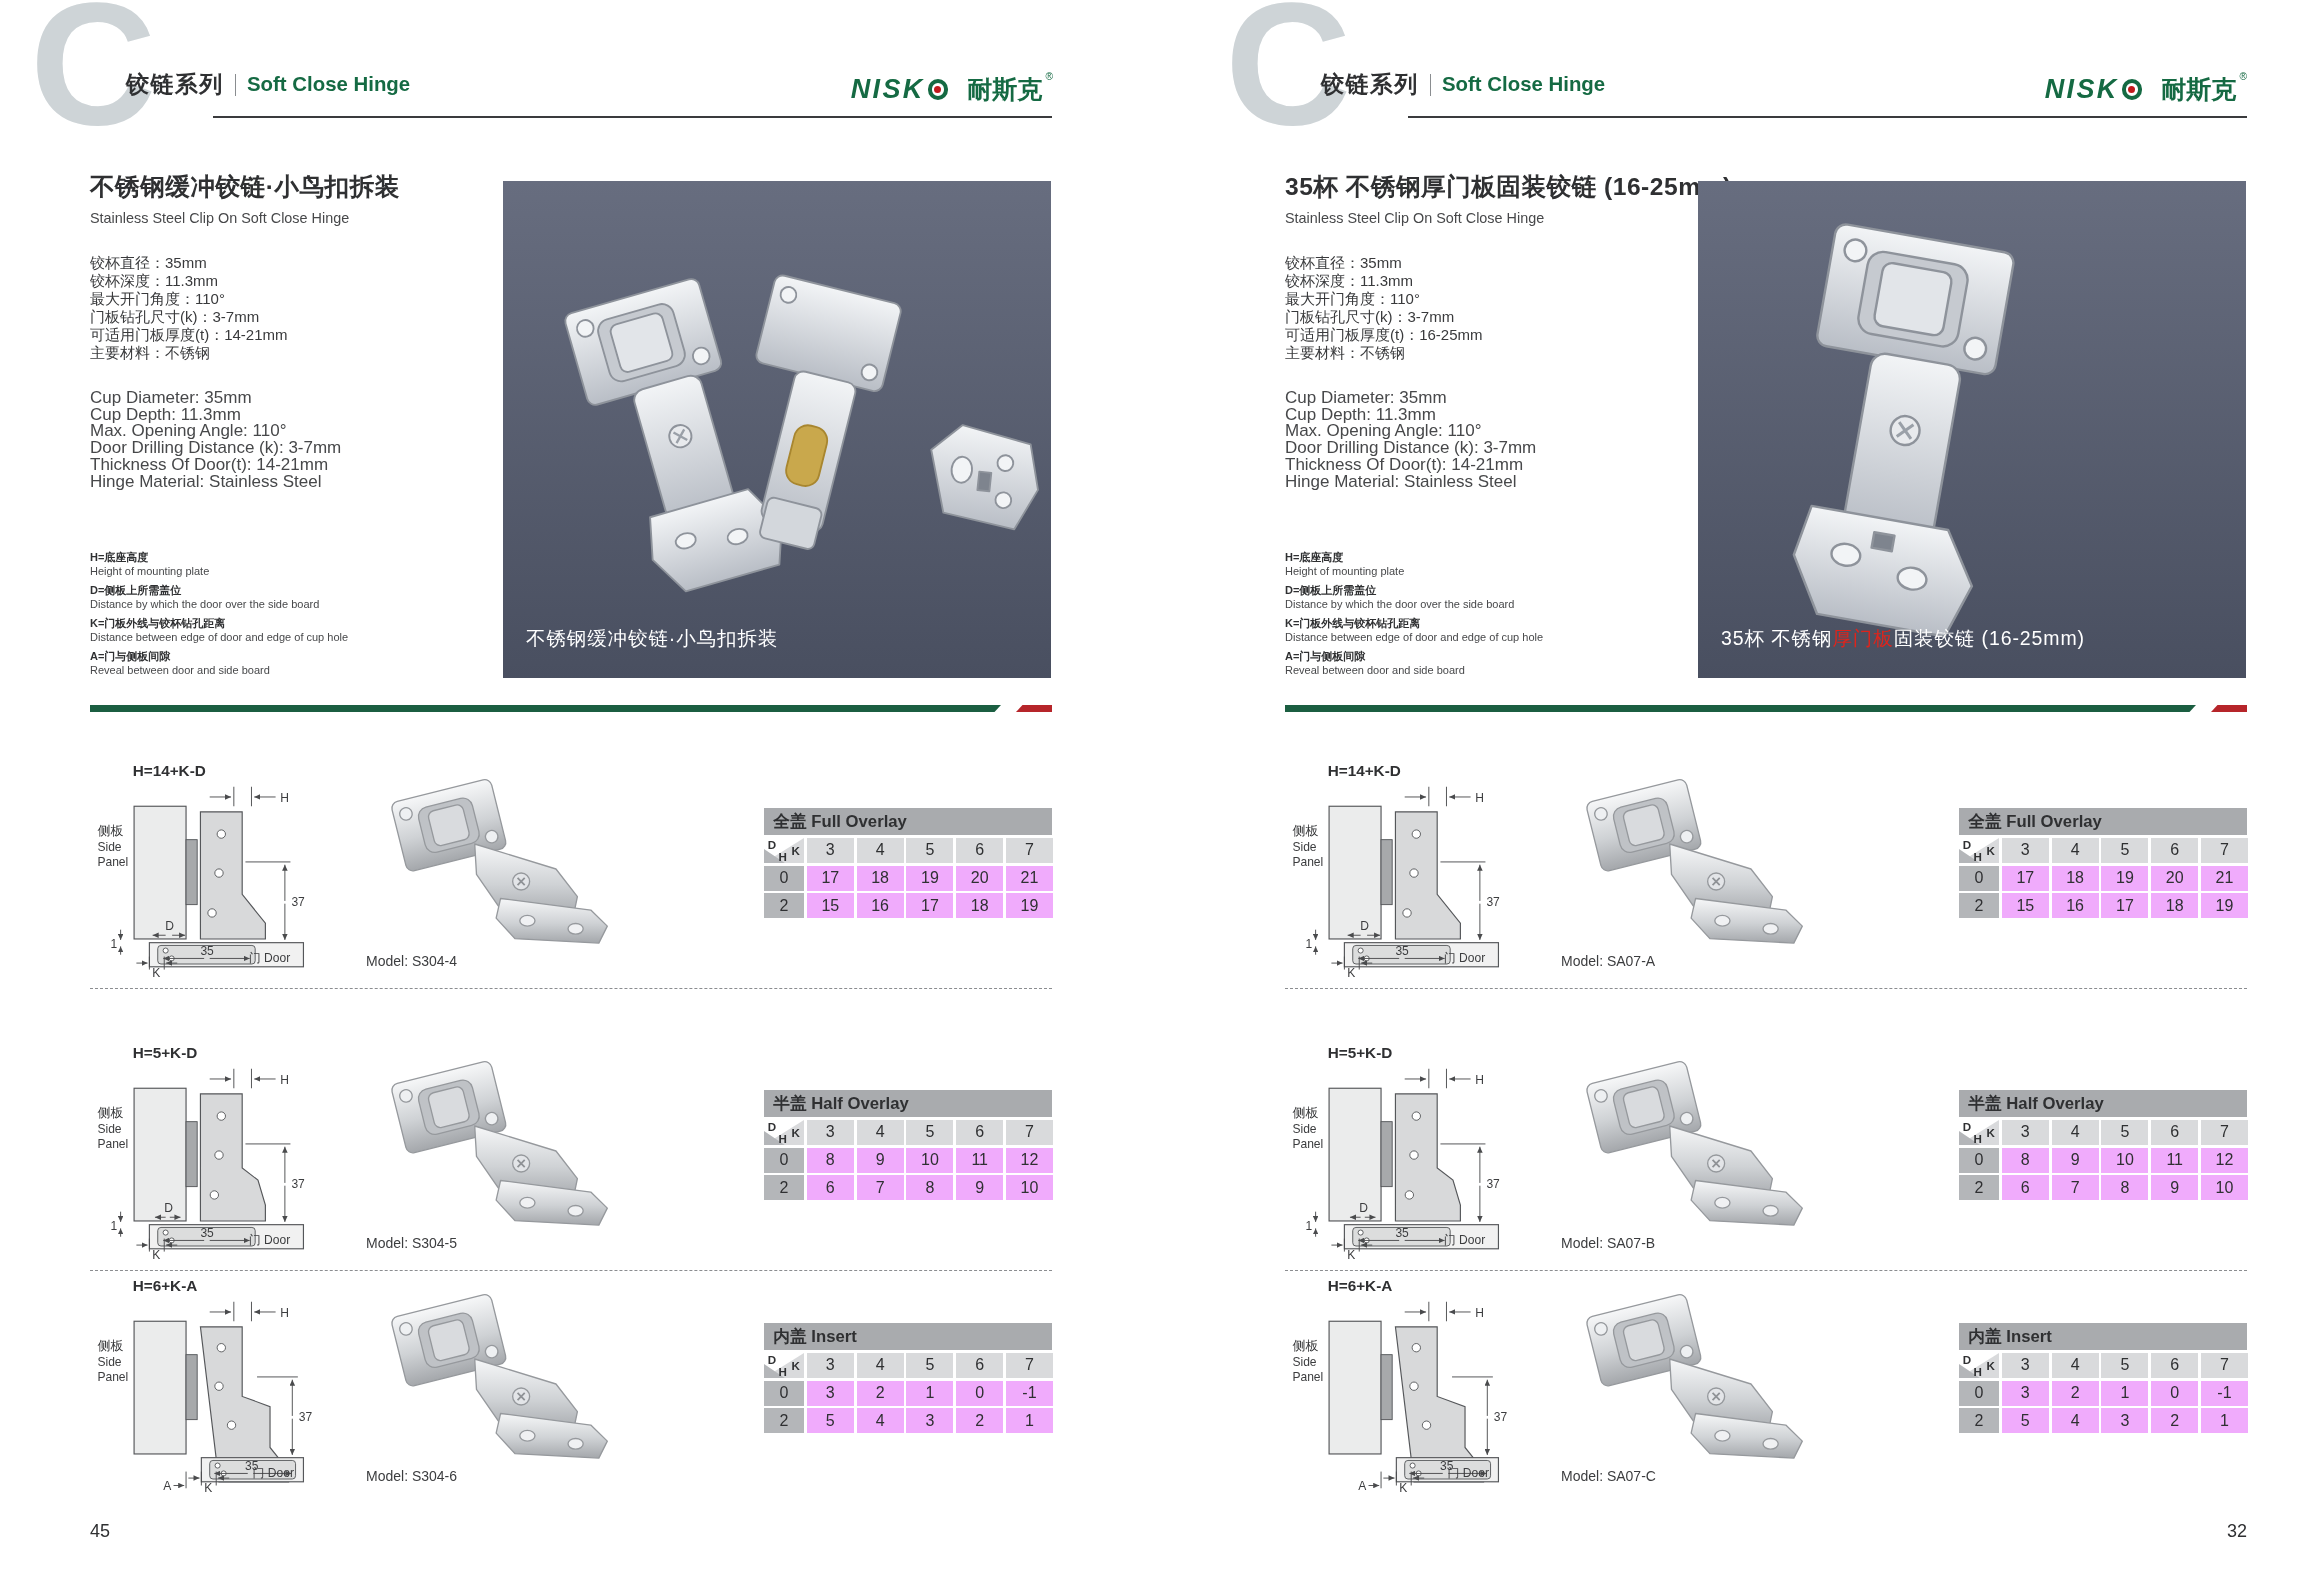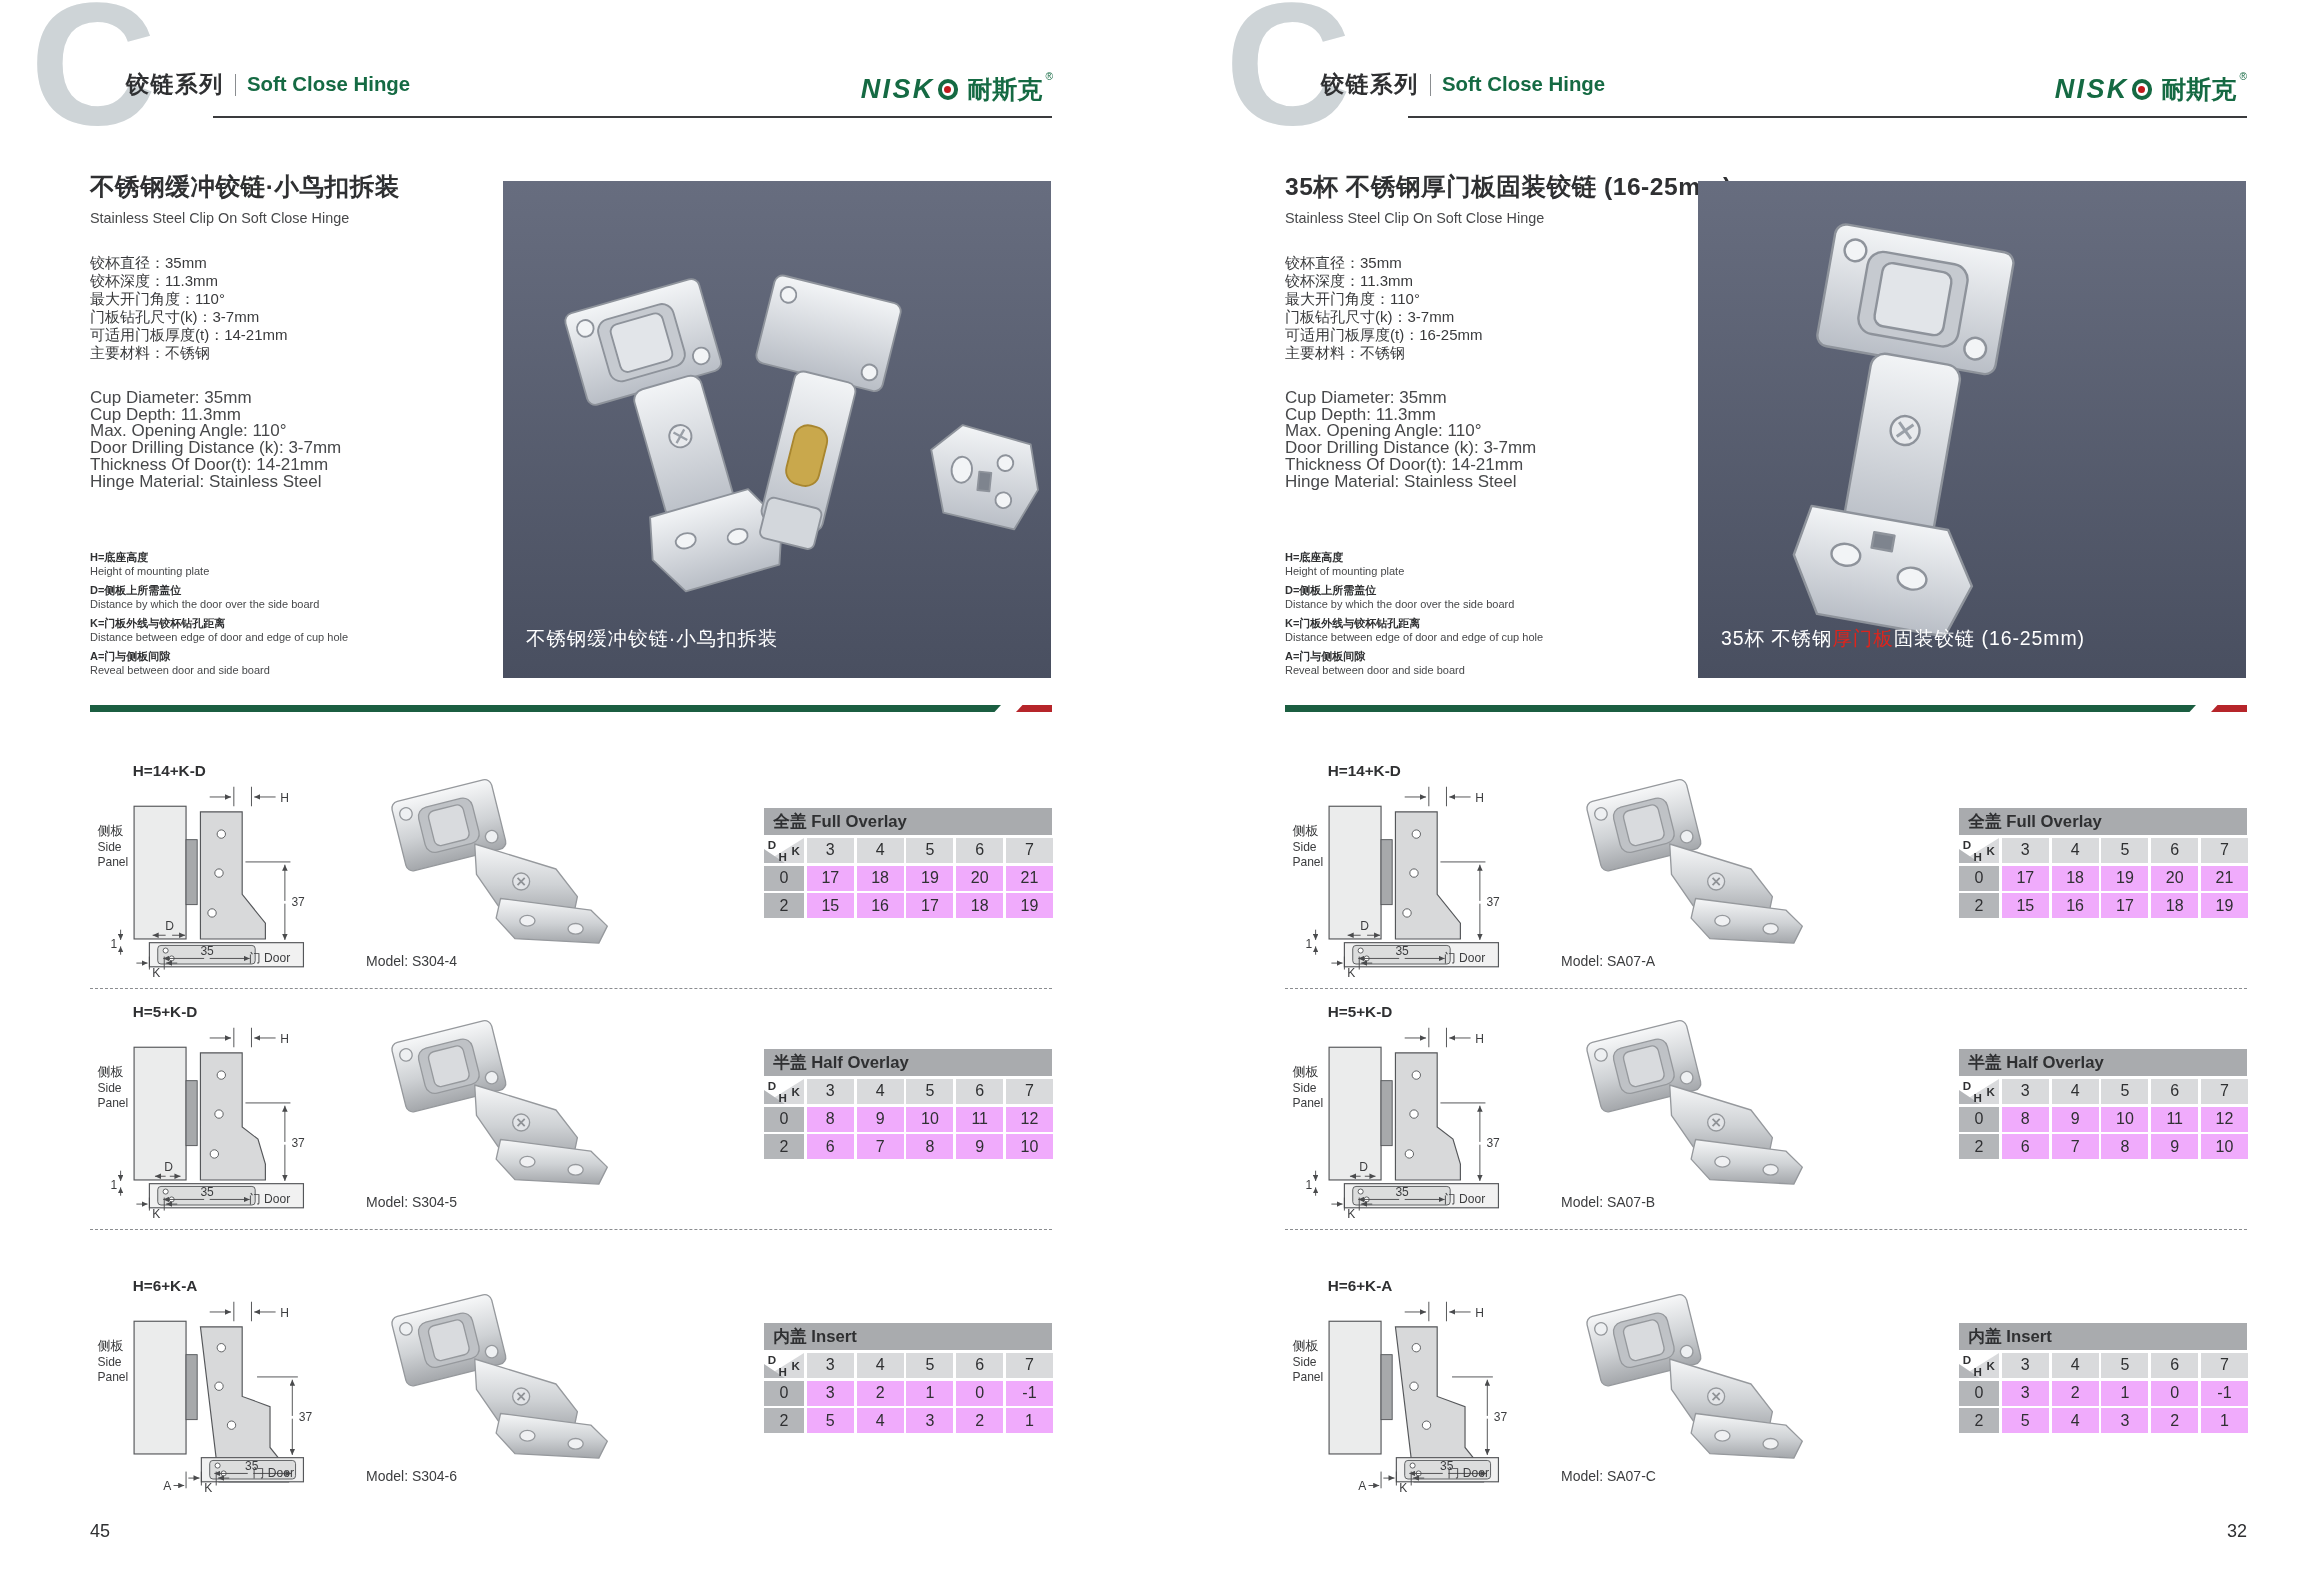--- a/index.html
+++ b/index.html
@@ -20,21 +20,21 @@
   .hdr-div{width:1.4px;height:22px;background:#8a8d90}
   .series-en{font-size:20.4px;font-weight:600;color:var(--green)}
   .hdr-rule{position:absolute;left:213px;top:116px;width:839px;height:2.3px;background:#3a3b3d}
 
   .logo{position:absolute;top:73px;display:flex;align-items:center;gap:3.2px}
   .page--left .logo{right:114px}
   .page--right .logo{right:86px}
   .logo-latin{font-size:27px;font-weight:800;color:var(--green);letter-spacing:2.3px;font-style:italic}
   .logo-o{width:20.4px;height:20.4px;border:4.6px solid var(--green);border-radius:50%;position:relative;display:inline-block}
   .logo-dot{position:absolute;inset:0;margin:auto;width:7px;height:7px;border-radius:50%;background:#c1191c}
-  .logo-cn{font-size:25px;font-weight:800;color:var(--green);margin-left:6px}
+  .logo-cn{font-size:25px;font-weight:800;color:var(--green);margin-left:16px}
   .logo-reg{font-size:10.2px;color:var(--green);align-self:flex-start;margin-top:-1.9px}
 
   .tblock{position:absolute;left:90px;top:170px;width:417px}
   .tblock h1{margin:0;font-size:24.6px;font-weight:700;letter-spacing:0.5px;white-space:nowrap}
   .tblock h2{margin:6.5px 0 0;font-size:14.4px;font-weight:400;color:#47484a}
 
   .specs{position:absolute;left:90px}
   .specs-cn{top:254px;font-size:15px;line-height:18px;color:#393a3c}
   .specs-en{top:390px;font-size:17px;line-height:16.7px;color:#47484a}
 
@@ -47,21 +47,21 @@
   .caption{position:absolute;left:23px;bottom:26px;font-size:19.5px;color:#fff;letter-spacing:0.9px;white-space:nowrap}
   .caption .hl{color:var(--hl-red)}
 
   .accent{position:absolute;left:90px;top:705px;width:962px;height:7px}
   .a-green{position:absolute;left:0;top:0;width:911px;height:7px;background:var(--accent-green);
            clip-path:polygon(0 0,100% 0,calc(100% - 6.5px) 100%,0 100%)}
   .a-red{position:absolute;right:0;top:0;width:36px;height:7px;background:var(--accent-red);
          clip-path:polygon(6.5px 0,100% 0,100% 100%,0 100%)}
 
   .row{position:absolute;left:90px;width:962px;height:257px}
-  .row1{top:756px}.row2{top:997px}.row3{top:1271px}
+  .row1{top:756px}.row2{top:1038px}.row3{top:1271px}
   .diag{position:absolute;left:0;top:0;width:232px;height:223px}
   .render{position:absolute;left:274px;top:5.6px;width:250px;height:189px}
   .model{position:absolute;left:276px;top:197px;font-size:14px;color:#3c3d3f}
   .dashed{position:absolute;left:0;top:232px;width:962px;border-top:1.4px dashed #8b8d90}
 
   .rtable{position:absolute;left:674px;top:52px;width:288px}
   .tbar{height:27px;background:#a9abae;color:#2f3032;font-size:16.7px;font-weight:600;line-height:27px;padding-left:9.3px}
   .tgrid{margin-top:2.8px;display:grid;grid-template-columns:40px repeat(5,47px);grid-auto-rows:25px;gap:2.8px}
   .cell{display:flex;align-items:center;justify-content:center;font-size:16px;color:#2f3032}
   .khead{background:#d9dadc}

